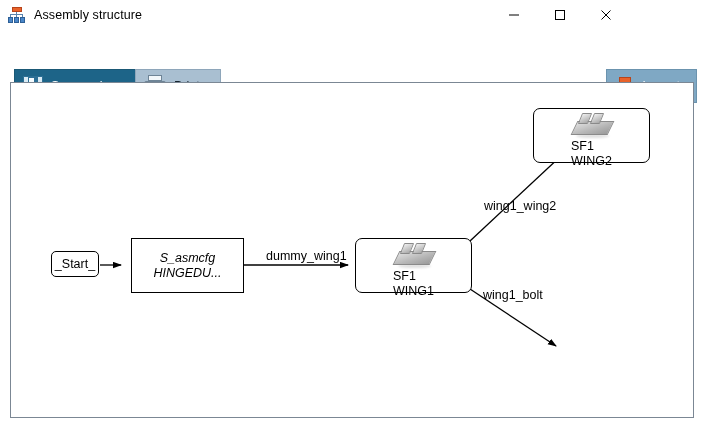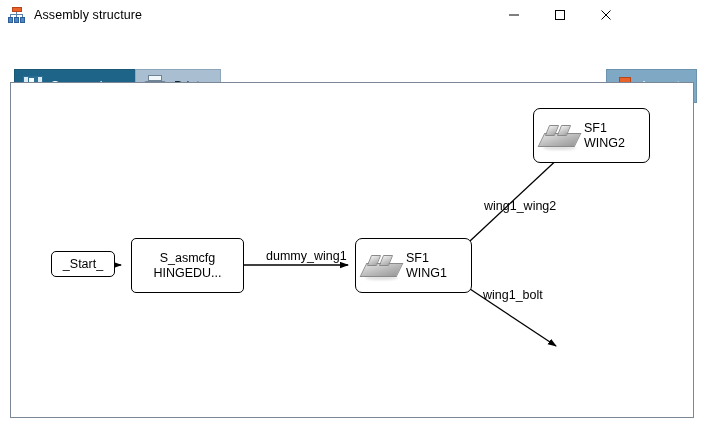--- a/index.html
+++ b/index.html
@@ -257,23 +257,25 @@
     border: 1.5px solid #000000;
     display: flex;
     align-items: center;
   }
   .node-start {
     border-radius: 5px;
     justify-content: center;
   }
   .node-box {
     border-radius: 7px;
+    flex-direction: column;
   }
   .node-rect {
-    border-radius: 5px;
+    border-radius: 0px;
+    font-style: italic;
   }
   .node-text {
     font-size: 12.5px;
     color: #000000;
     line-height: 15px;
     white-space: pre-line;
     text-align: left;
   }
   .node-text.centered { text-align: center; width: 100%; }
 
@@ -432,21 +434,21 @@
 
       <line x1="89" y1="182" x2="110" y2="182" stroke="#000000" stroke-width="1.3" marker-end="url(#arrow)"></line>
 
       <line x1="232" y1="182" x2="337" y2="182" stroke="#000000" stroke-width="1.3" marker-end="url(#arrow)"></line>
 
       <line x1="459" y1="158" x2="551" y2="72" stroke="#000000" stroke-width="1.3" marker-end="url(#arrow)"></line>
 
       <line x1="459" y1="206" x2="545" y2="263" stroke="#000000" stroke-width="1.3" marker-end="url(#arrow)"></line>
     </svg>
 
-    <div class="node node-start" style="left:40px; top:168px; width:64px; height:26px;">
+    <div class="node node-start" style="left:40px; top:168px; width:48px; height:26px;">
       <span class="node-text centered">_Start_</span>
     </div>
 
     <div class="node node-rect" style="left:120px; top:155px; width:113px; height:55px; justify-content:center;">
       <span class="node-text centered">S_asmcfg
 HINGEDU...</span>
     </div>
 
     <div class="node node-box" style="left:344px; top:155px; width:117px; height:55px;">
       <span class="ico-part">

